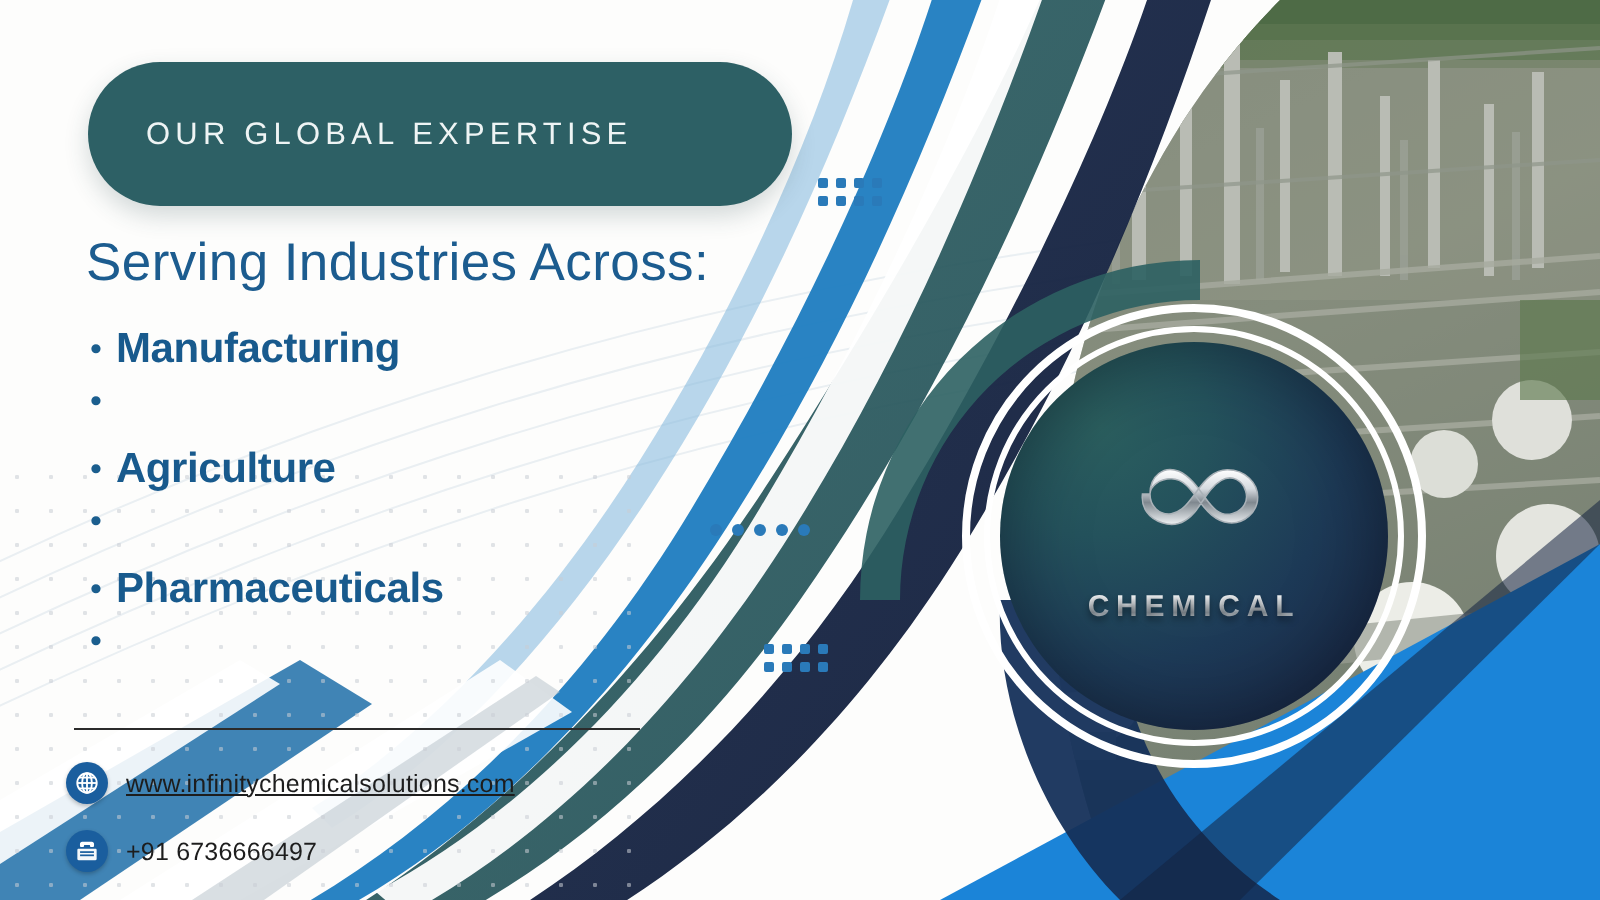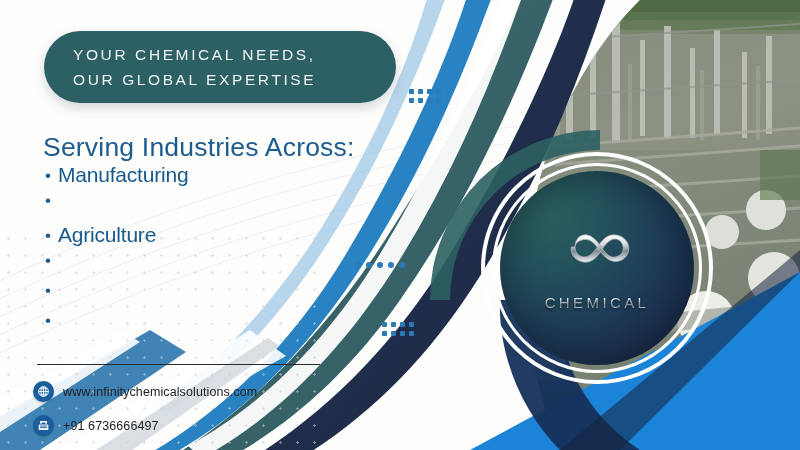--- a/index.html
+++ b/index.html
@@ -44,21 +44,21 @@
     color:#eef4f4;
     font-size:15.5px;
     font-weight:500;
     letter-spacing:2.6px;
     line-height:25px;
     white-space:nowrap;
   }
 
   
   .headline{
-    position:absolute;left:43px;top:132px;
+    position:absolute;left:43px;top:116px;
     font-size:26.5px;
     font-weight:400;
     color:#1c5c8f;
     letter-spacing:.2px;
     white-space:nowrap;
   }
 
   
   .bullets{
     position:absolute;left:45px;top:163px;
@@ -71,21 +71,21 @@
   }
   .bullet-dot{
     color:#1b5e8e;
     font-size:17px;
     line-height:1;
     margin-right:7px;
     transform:translateY(-1px);
   }
   .bullet-label{
     font-size:21px;
-    font-weight:normal;
+    font-weight:bold;
     color:#185a8d;
     letter-spacing:-.2px;
   }
 
   
   .divider{
     position:absolute;left:37px;top:364px;
     width:283px;height:1px;
     background:#2b2b2b;
   }
@@ -103,21 +103,21 @@
     display:flex;align-items:center;justify-content:center;
     margin-right:9px;
     box-shadow:0 1px 2px rgba(0,0,0,.25);
   }
   .contact-badge svg{display:block;}
   .contact-text{
     font-size:12.5px;
     color:#1d1d1d;
     letter-spacing:.1px;
   }
-  .contact-text.link{}
+  .contact-text.link{text-decoration:underline;}
 
   
   .dotgrid{position:absolute;display:grid;}
   .dotgrid span{background:#2a7ab9;display:block;}
 
   #dots-top{left:409px;top:89px;grid-template-columns:repeat(4,5px);
     grid-template-rows:repeat(2,5px);gap:4px;}
   #dots-top span{width:5px;height:5px;border-radius:1px;}
 
   #dots-mid{left:355px;top:262px;grid-template-columns:repeat(5,6px);
@@ -155,21 +155,21 @@
   .logo-name{
     font-size:27px;font-weight:bold;
     letter-spacing:.5px;
     background:linear-gradient(180deg,#ffffff 0%,#d8dde2 38%,#8e979f 62%,#e9edf0 100%);
     -webkit-background-clip:text;background-clip:text;
     color:transparent;
     line-height:1.02;
     text-shadow:0 2px 3px rgba(0,0,0,.45);
   }
   .logo-sub{
-    font-size:15px;font-weight:400;
+    font-size:15px;font-weight:700;
     letter-spacing:3.4px;
     margin-top:19px;
     background:linear-gradient(180deg,#ffffff 0%,#dfe4e8 40%,#96a0a8 66%,#eceff2 100%);
     -webkit-background-clip:text;background-clip:text;
     color:transparent;
     text-shadow:0 2px 3px rgba(0,0,0,.4);
   }
 </style>
 </head>
 <body>
@@ -309,21 +309,20 @@
         <path d="M0,400 L120,330 L140,342 L0,432 Z" fill="#ffffff" opacity=".9"></path>
 
         <path d="M430,300 A170,170 0 0 1 600,130 L600,150 A150,150 0 0 0 450,300 Z" fill="#2c6062" opacity=".9"></path>
       </g>
     </svg>
 
     <div class="dot-texture"></div>
   </div>
 
   <div class="tagline">
-    <div class="tagline-line">YOUR CHEMICAL NEEDS,</div>
     <div class="tagline-line">OUR GLOBAL EXPERTISE</div>
   </div>
 
   <div class="headline">Serving Industries Across:</div>
 
   <ul class="bullets">
     <li class="bullet-item">
       <span class="bullet-dot">•</span>
       <span class="bullet-label">Manufacturing</span>
     </li>
@@ -332,20 +331,21 @@
     </li>
     <li class="bullet-item">
       <span class="bullet-dot">•</span>
       <span class="bullet-label">Agriculture</span>
     </li>
     <li class="bullet-item">
       <span class="bullet-dot">•</span>
     </li>
     <li class="bullet-item">
       <span class="bullet-dot">•</span>
+      <span class="bullet-label">Pharmaceuticals</span>
     </li>
     <li class="bullet-item">
       <span class="bullet-dot">•</span>
     </li>
   </ul>
 
   <div class="divider"></div>
 
   <div class="contacts">
 

